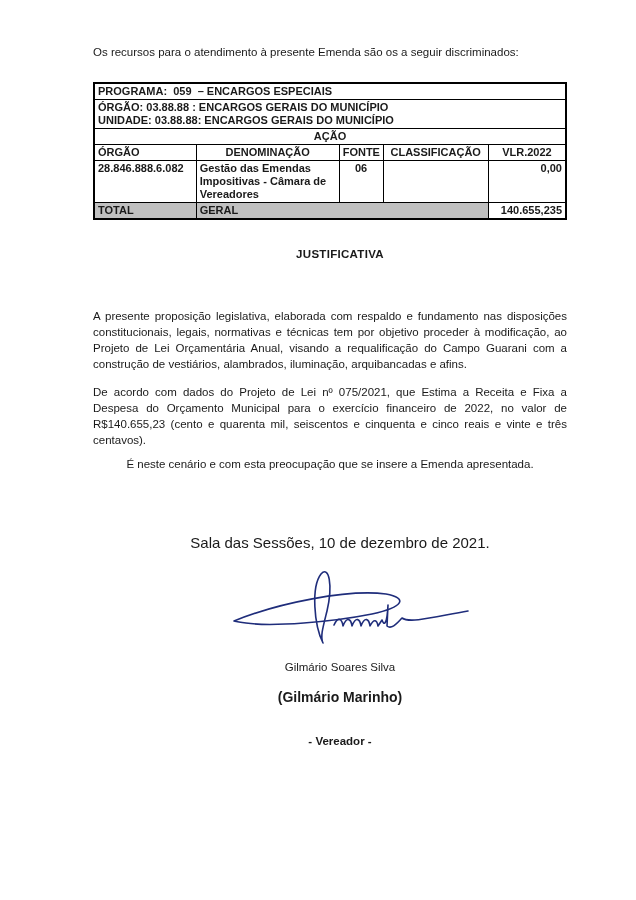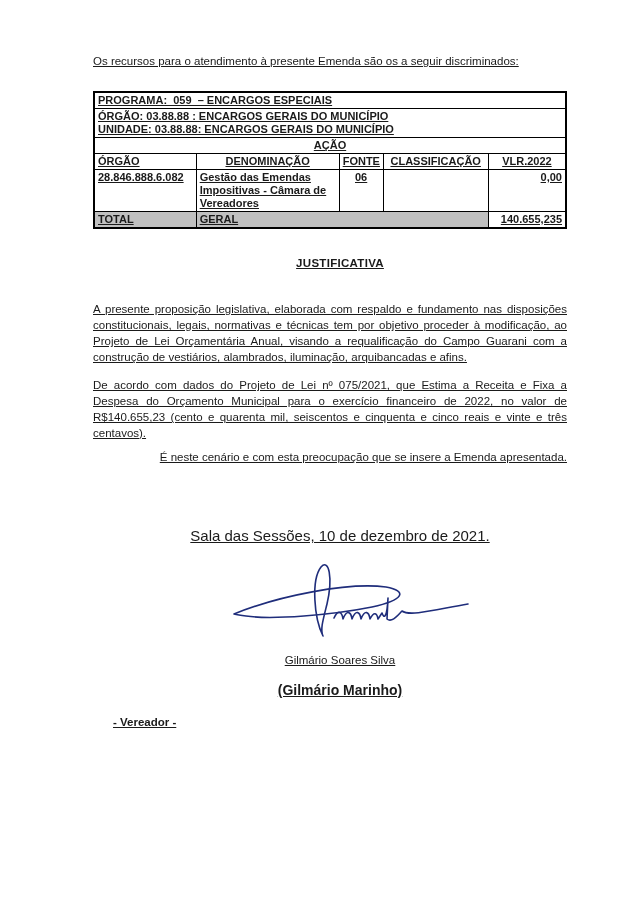--- a/index.html
+++ b/index.html
@@ -8,23 +8,22 @@
     width: 636px;
     height: 900px;
     background: #ffffff;
     font-family: "Liberation Sans", sans-serif;
     color: #1a1a1a;
     overflow: hidden;
   }
   .content {
     position: absolute;
     left: 93px;
-    top: 16px;
+    top: 7px;
     width: 474px;
-    text-decoration: underline;
   }
   .intro {
     margin-top: 38px;
     font-size: 11.5px;
     line-height: 15px;
   }
   table.funding {
     margin-top: 22px;
     border-collapse: collapse;
     table-layout: fixed;
@@ -56,23 +55,23 @@
     padding-left: 20px;
     font-size: 11.5px;
     font-weight: bold;
     letter-spacing: 0.3px;
   }
   .para {
     font-size: 11.5px;
     line-height: 16px;
     text-align: justify;
   }
-  .para.p1 { margin-top: 32px; }
+  .para.p1 { margin-top: 48px; }
   .para.p2 { margin-top: 12px; }
-  .para.p3 { margin-top: 8px; text-align: right; }
+  .para.p3 { margin-top: 8px; text-align: center; }
   .place-date {
     margin-top: 62px;
     text-align: center;
     padding-left: 20px;
     font-size: 15px;
   }
   .sig-wrap {
     margin-top: 14px;
     margin-left: 137px;
     width: 240px;
@@ -93,21 +92,22 @@
     font-size: 11.5px;
   }
   .signer-alias {
     margin-top: 16px;
     text-align: center;
     padding-left: 20px;
     font-size: 14px;
     font-weight: bold;
   }
   .signer-role {
-    margin-top: 18px;
+    margin-top: 30px;
+    text-align: center;
     padding-left: 20px;
     font-size: 11.5px;
     font-weight: bold;
   }
 </style>
 </head>
 <body>
 
 <div class="page">
   <div class="content">

